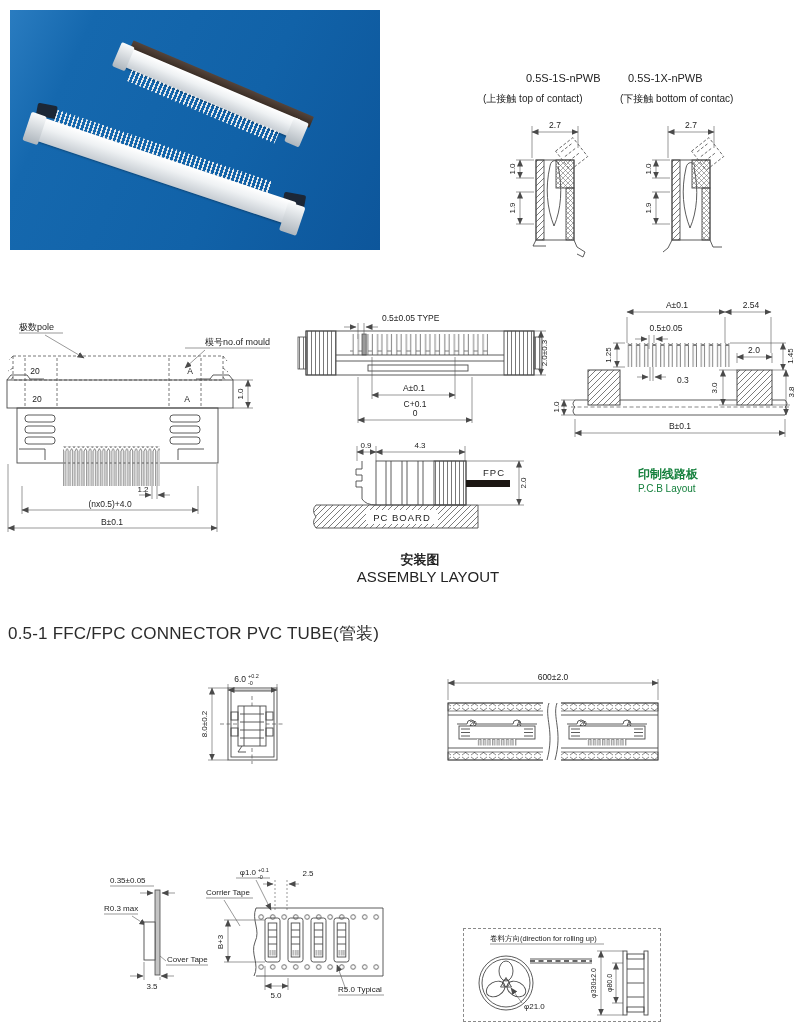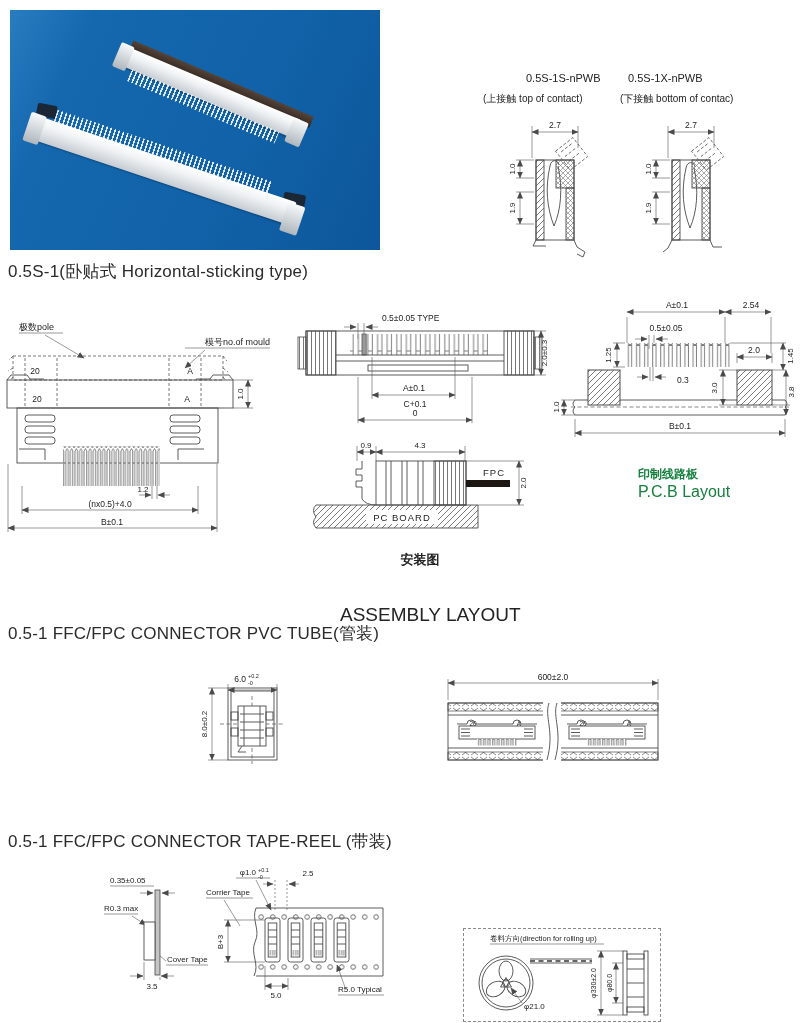--- a/index.html
+++ b/index.html
@@ -156,21 +156,20 @@
         <line x1="46" y1="70" x2="28" y2="70" class="dm"></line>
       <line x1="32" y1="84" x2="32" y2="116" class="dm" marker-start="url(#ahr)" marker-end="url(#ah)"></line>
       <line x1="46" y1="84" x2="28" y2="84" class="dm"></line>
         <line x1="46" y1="116" x2="28" y2="116" class="dm"></line>
     </g>
     <text x="67" y="20" font-size="8.5" text-anchor="middle">2.7</text>
     <text transform="rotate(-90 27 61)" x="27" y="61" font-size="8" text-anchor="middle">1.0</text>
     <text transform="rotate(-90 27 100)" x="27" y="100" font-size="8" text-anchor="middle">1.9</text>
   </svg>
 
-  <div class="heading" style="top:260px;">0.5S-1(卧贴式 Horizontal-sticking type)</div>
 
   <svg class="abs" style="left:5px;top:318px;" width="270" height="225" viewBox="0 0 270 225">
     <g>
       <line x1="14" y1="15" x2="58" y2="15" class="dm"></line>
       <line x1="40" y1="17" x2="79" y2="40" class="dm" marker-end="url(#ah)"></line>
       <line x1="180" y1="30" x2="265" y2="30" class="dm"></line>
       <line x1="200" y1="32" x2="180" y2="50" class="dm" marker-end="url(#ah)"></line>
       <rect x="8" y="38" width="210" height="24" class="dshf"></rect>
       <path d="M8,38 l-4,4 m4,8 l-5,3 m5,6 l-3,4 M218,38 l4,5 m-4,7 l5,4 m-5,5 l3,4" class="dshf"></path>
       <path d="M2,62 l4,-5 h16 l3,4 h14 M228,62 l-4,-5 h-16 l-3,4 h-14" class="ln"></path>
@@ -296,21 +295,21 @@
     <text transform="rotate(-90 58 62)" x="58" y="62" font-size="8" text-anchor="middle">1.25</text>
     <text x="201" y="60" font-size="8.5" text-anchor="middle">2.0</text>
     <text transform="rotate(-90 240 63)" x="240" y="63" font-size="8" text-anchor="middle">1.45</text>
     <text x="124" y="90" font-size="8.5">0.3</text>
     <text transform="rotate(-90 164 95)" x="164" y="95" font-size="8" text-anchor="middle">3.0</text>
     <text transform="rotate(-90 241 99)" x="241" y="99" font-size="8" text-anchor="middle">3.8</text>
     <text transform="rotate(-90 6 114)" x="6" y="114" font-size="8" text-anchor="middle">1.0</text>
     <text x="127" y="136" font-size="8.5" text-anchor="middle">B±0.1</text>
   </svg>
   <span class="lbl" style="left:638px;top:466px;font-size:12px;font-weight:bold;">印制线路板</span>
-  <span class="lbl" style="left:638px;top:483px;font-size:16px;">P.C.B Layout</span>
+  <span class="lbl" style="left:638px;top:483px;font-size:10px;">P.C.B Layout</span>
 
   <svg class="abs" style="left:298px;top:438px;" width="250" height="105" viewBox="0 0 250 105">
     <g>
       <line x1="59" y1="8" x2="59" y2="23" class="dm"></line>
         <line x1="78" y1="8" x2="78" y2="23" class="dm"></line>
       <line x1="167" y1="8" x2="167" y2="23" class="dm"></line>
       <line x1="59" y1="14" x2="78" y2="14" class="dm" marker-start="url(#ahr)" marker-end="url(#ah)"></line>
       <line x1="78" y1="14" x2="167" y2="14" class="dm" marker-start="url(#ahr)" marker-end="url(#ah)"></line>
       <path d="M64,23 v8 h-6 v6 h6 v6 h-6 v6 h6 v12 q4,6 14,6" class="ln"></path>
       <rect x="78" y="23" width="90" height="44" class="ln"></rect>
@@ -323,21 +322,21 @@
       <path d="M18,67 H180 V90 H18 q-5,-6 0,-11 q-5,-7 0,-12 z" fill="url(#hatch)" stroke="#4a4a4a" stroke-width=".9"></path>
       <rect x="68" y="72" width="72" height="14" fill="#fff" stroke="none"></rect>
     </g>
     <text x="68" y="10" font-size="8" text-anchor="middle">0.9</text>
     <text x="122" y="10" font-size="8" text-anchor="middle">4.3</text>
     <text x="196" y="38" font-size="9.5" text-anchor="middle" letter-spacing="1">FPC</text>
     <text transform="rotate(-90 228 45)" x="228" y="45" font-size="8" text-anchor="middle">2.0</text>
     <text x="104" y="83" font-size="9.5" text-anchor="middle" letter-spacing="1">PC BOARD</text>
   </svg>
   <div class="capt" style="left:340px;top:551px;width:160px;font-size:13px;font-weight:bold;">安装图</div>
-  <div class="capt" style="left:340px;top:568px;width:160px;font-size:19px;margin-top:36px;">ASSEMBLY LAYOUT</div>
+  <div class="capt" style="left:348px;top:568px;width:160px;font-size:15px;">ASSEMBLY LAYOUT</div>
 
   <div class="heading" style="top:622px;">0.5-1 FFC/FPC CONNECTOR PVC TUBE(管装)</div>
 
   <svg class="abs" style="left:172px;top:670px;" width="125" height="112" viewBox="0 0 125 112">
     <g>
       <line x1="56" y1="20" x2="105" y2="20" class="dm" marker-start="url(#ahr)" marker-end="url(#ah)"></line>
       <line x1="56" y1="14" x2="56" y2="18" class="dm"></line>
         <line x1="105" y1="14" x2="105" y2="18" class="dm"></line>
       <rect x="56" y="18" width="49" height="72" class="ln"></rect>
       <rect x="59" y="21" width="43" height="66" class="ln" stroke-width=".6"></rect>
@@ -375,21 +374,20 @@
       <rect x="100" y="30" width="18" height="59" fill="#fff" stroke="none"></rect>
       <path d="M106,31 c-5,14 6,28 -2,57 M114,31 c-5,14 6,28 -2,57" class="ln" stroke-width=".7"></path>
     </g>
     <text x="110" y="8" font-size="8.5" text-anchor="middle">600±2.0</text>
     <text x="30" y="54" font-size="6.5" text-anchor="middle">20</text>
     <text x="76" y="54" font-size="6.5" text-anchor="middle">A</text>
     <text x="140" y="54" font-size="6.5" text-anchor="middle">20</text>
     <text x="186" y="54" font-size="6.5" text-anchor="middle">A</text>
   </svg>
 
-  <div class="heading" style="top:830px;">0.5-1 FFC/FPC CONNECTOR TAPE-REEL (带装)</div>
 
   <svg class="abs" style="left:82px;top:868px;" width="140" height="150" viewBox="0 0 140 150">
     <g>
       <line x1="28" y1="18" x2="72" y2="18" class="dm"></line>
       <line x1="58" y1="25" x2="71" y2="25" class="dm" marker-end="url(#ah)"></line>
       <line x1="93" y1="25" x2="80" y2="25" class="dm" marker-end="url(#ah)"></line>
       <rect x="73" y="22" width="5" height="85" fill="#c4c4c4" stroke="#4a4a4a" stroke-width=".8"></rect>
       <line x1="22" y1="46" x2="56" y2="46" class="dm"></line>
       <line x1="50" y1="48" x2="64" y2="57" class="dm" marker-end="url(#ah)"></line>
       <rect x="62" y="54" width="11" height="38" class="lnf"></rect>

